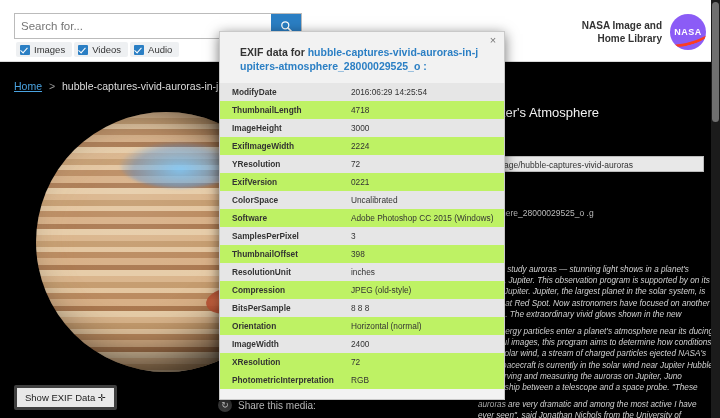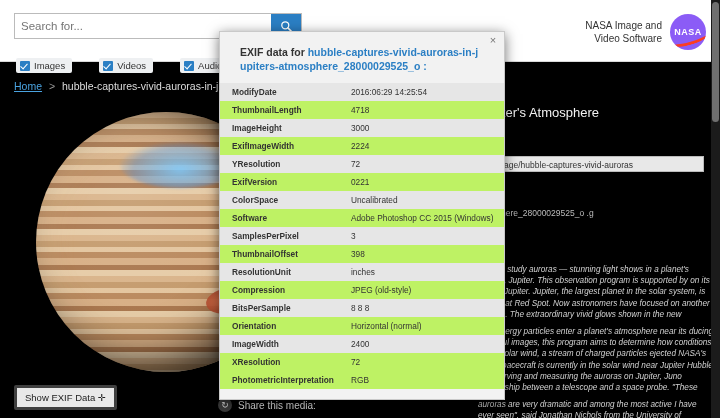--- a/index.html
+++ b/index.html
@@ -59,23 +59,22 @@
     display: flex;
     align-items: center;
     justify-content: center;
   }
   .search-btn svg { display: block; }
 
   .filters {
     position: absolute;
     left: 16px; top: 42px;
     display: flex;
-    gap: 27px;
-    align-items: center;
-    margin-top: 16px;
+    gap: 2px;
+    align-items: center;
   }
   .filter {
     display: flex;
     align-items: center;
     gap: 4px;
     background: #eef0f2;
     padding: 2px 7px 2px 4px;
     border-radius: 2px;
   }
   .cb {
@@ -103,20 +102,21 @@
     right: 14px; top: 14px;
     display: flex;
     align-items: center;
     gap: 8px;
   }
   .brand-text {
     text-align: right;
     color: #333;
     font-size: 10px;
     line-height: 13px;
+    font-weight: bold;
   }
   .nasa-logo {
     width: 36px; height: 36px;
     border-radius: 50%;
     background: #8b5cf6;
     position: relative;
     overflow: hidden;
     display: flex;
     align-items: center;
     justify-content: center;
@@ -376,21 +376,21 @@
     </div>
     <div class="filter">
       <span class="cb"></span>
       <span class="filter-label">Audio</span>
     </div>
   </div>
 
   <div class="brand">
     <div class="brand-text">
       <div>NASA Image and</div>
-      <div>Video Software</div>
+      <div>Home Library</div>
     </div>
     <div class="nasa-logo">
       <span class="swoosh"></span>
       <span class="wordmark">NASA</span>
     </div>
   </div>
 </div>
 
 <div class="breadcrumb">
   <a href="#">Home</a>

